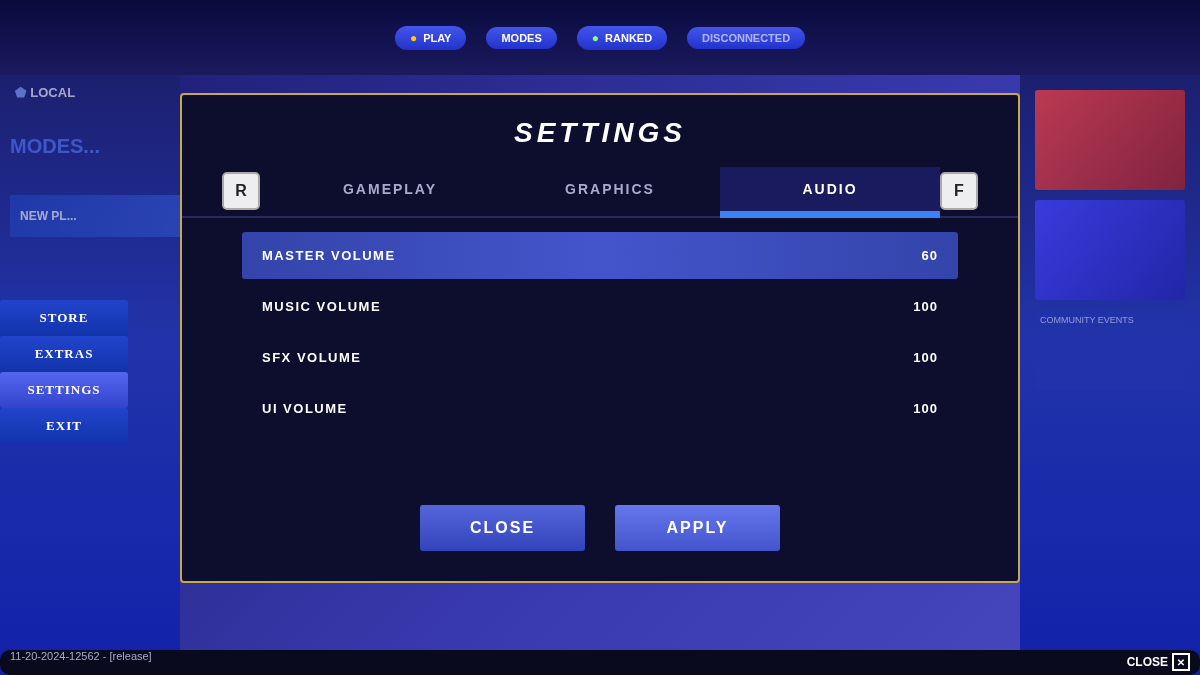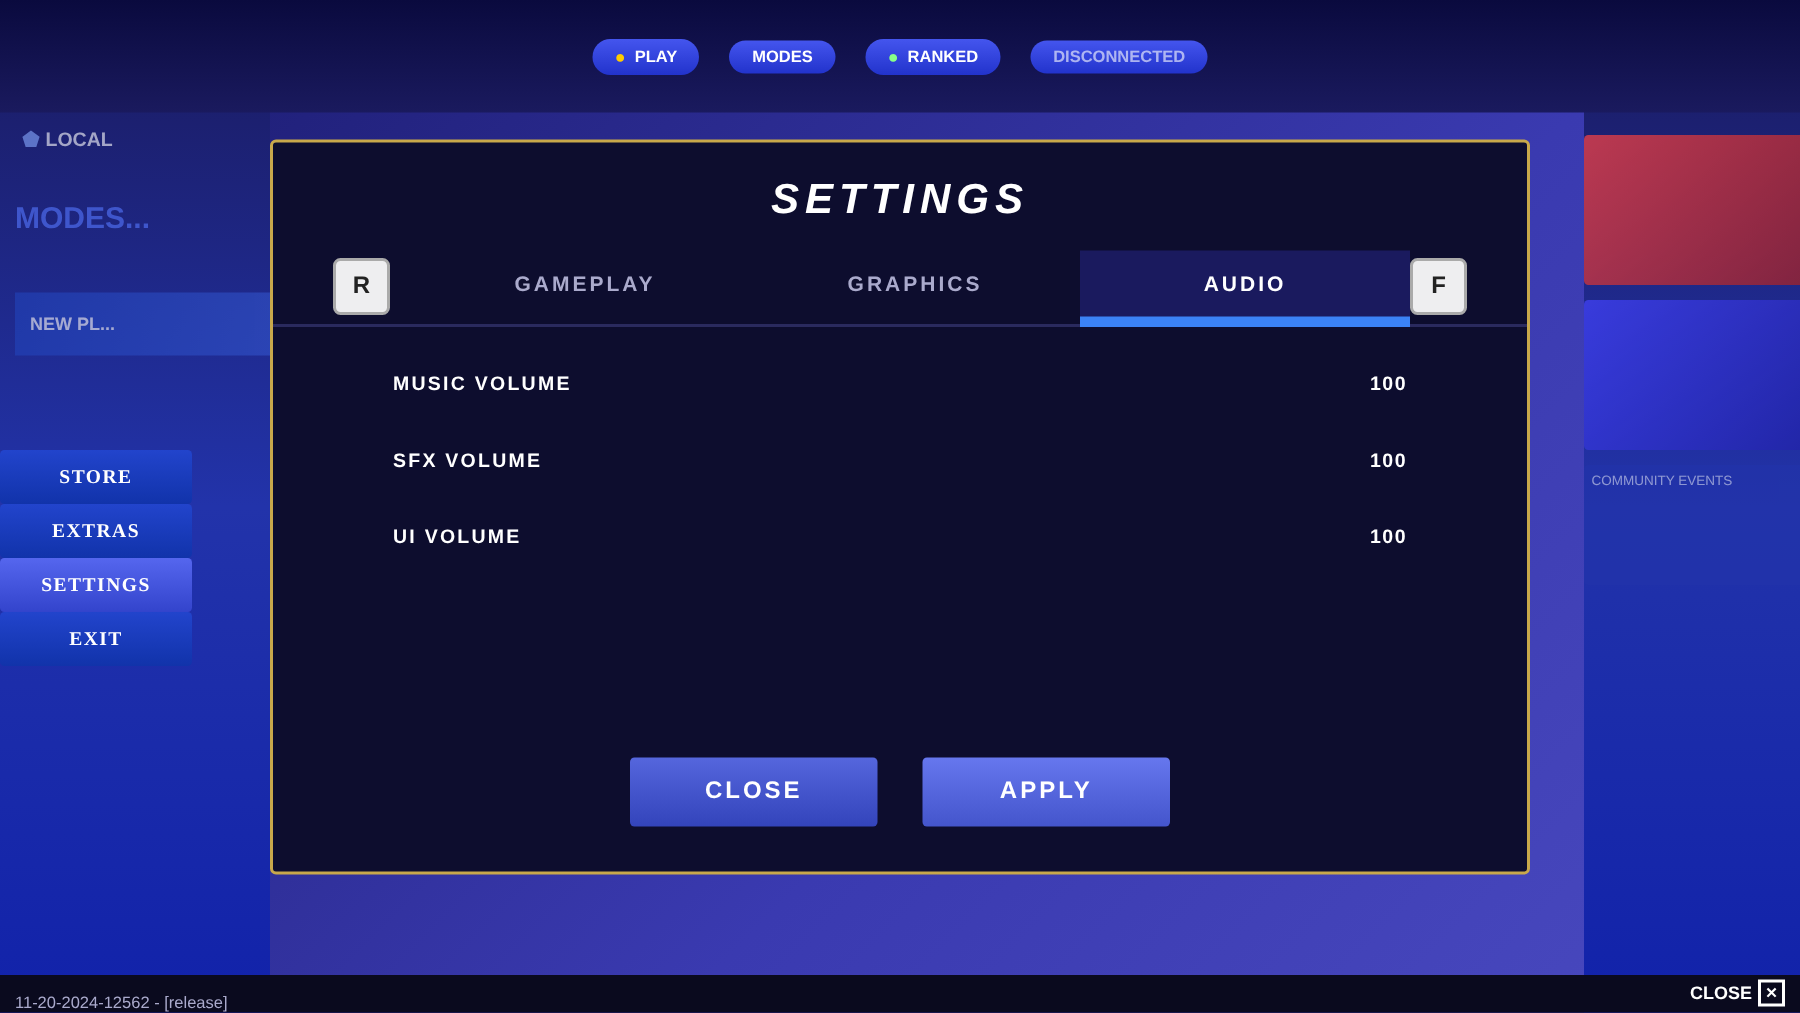--- a/index.html
+++ b/index.html
@@ -49,21 +49,21 @@
       border-radius: 3px;
     }
 
     .sidebar-btn.active {
       background: linear-gradient(180deg, #5566ee 0%, #3344cc 100%);
     }
 
     .bg-right {
       position: absolute;
       right: 0; top: 0; bottom: 0;
-      width: 144px;
+      width: 180px;
       background: linear-gradient(180deg, #1a1a5e 0%, #2233aa 50%, #1122aa 100%);
       z-index: 1;
     }
 
     .bg-top {
       position: absolute;
       top: 0; left: 0; right: 0;
       height: 75px;
       background: linear-gradient(180deg, #0a0a3e 0%, #1a1a5e 100%);
       display: flex;
@@ -84,23 +84,24 @@
       align-items: center;
       gap: 6px;
     }
 
     .bg-bottom {
       position: absolute;
       bottom: 0; left: 0; right: 0;
       height: 25px;
       background: #0a0a1e;
       display: flex;
-      align-items: flex-end;
+      align-items: flex-start;
       padding: 0 10px;
       z-index: 2;
+      border-radius: 10px;
     }
 
     .version-text {
       color: #aaaacc;
       font-size: 11px;
     }
 
     .corner-close {
       position: absolute;
       right: 10px;
@@ -344,20 +345,24 @@
       <div class="tabs">
         <div class="tab">GAMEPLAY</div>
         <div class="tab">GRAPHICS</div>
         <div class="tab active">AUDIO</div>
       </div>
       <div class="tab-key tab-key-right">F</div>
     </div>
 
     <div class="settings-content">
 
+      <div class="setting-row highlighted">
+        <span class="setting-label">MASTER VOLUME</span>
+        <span class="setting-value">60</span>
+      </div>
 
       <div class="setting-row">
         <span class="setting-label">MUSIC VOLUME</span>
         <span class="setting-value">100</span>
       </div>
 
       <div class="setting-row">
         <span class="setting-label">SFX VOLUME</span>
         <span class="setting-value">100</span>
       </div>

